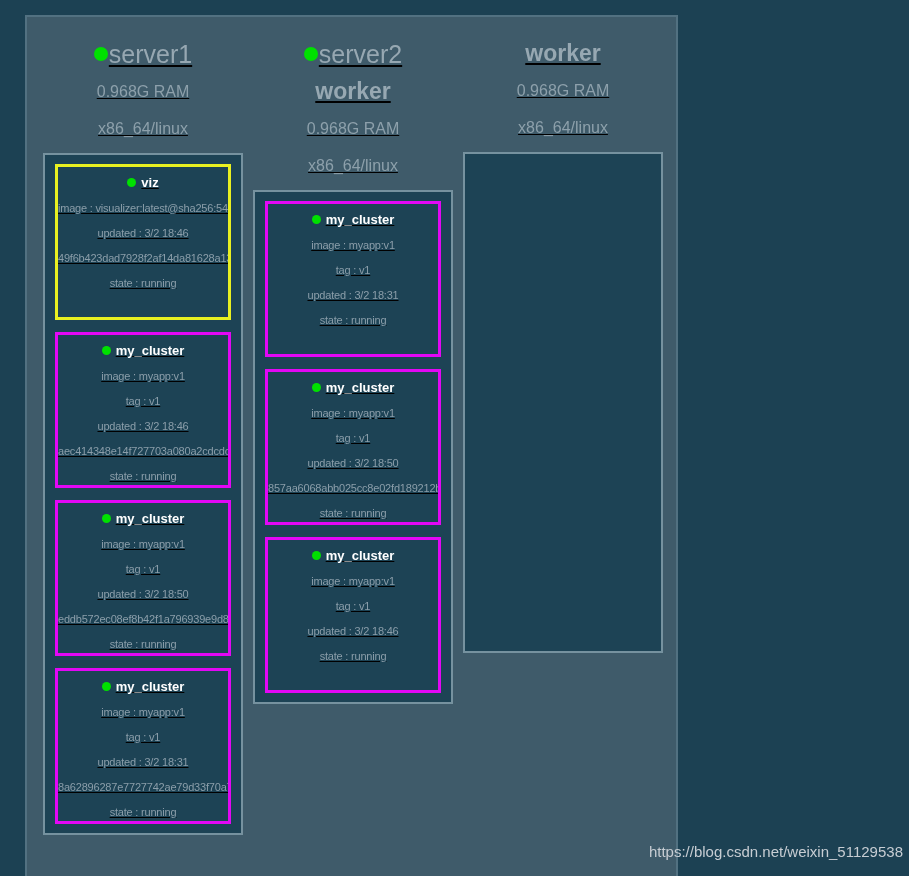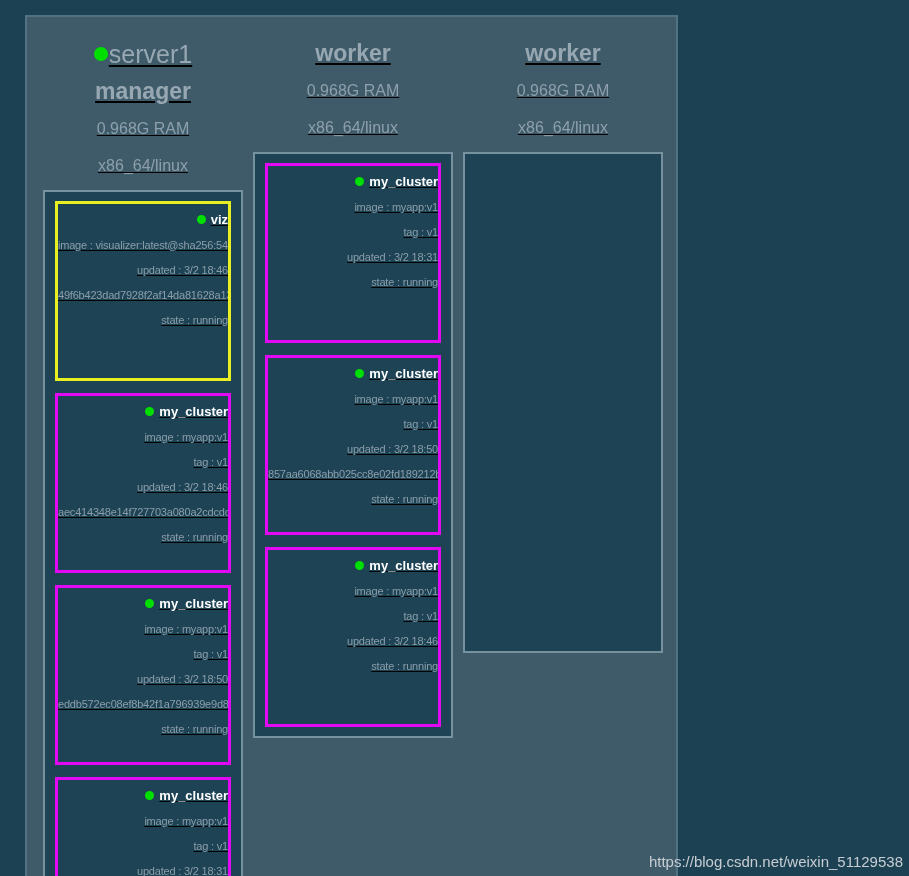--- a/index.html
+++ b/index.html
@@ -75,60 +75,59 @@
     background:var(--box_bg);
     border:2px solid var(--box_border);
     padding:9px 10px;
     display:flex;
     flex-direction:column;
     gap:12px;
   }
   .tasks.empty{min-height:501px;}
   .card{
     width:176px;
-    height:180px;
+    height:156px;
     padding:3px 0;
     border:3px solid var(--magenta);
     overflow:hidden;
-    text-align:right;
+    text-align:center;
   }
   .card.viz{border-color:var(--yellow);}
   .card-title{
     color:var(--text_title);
     font-size:13px;
     font-weight:bold;
     line-height:26px;
     white-space:nowrap;
   }
   .card-line{
     color:var(--text_card);
     font-size:11px;
     line-height:25px;
     white-space:nowrap;
     letter-spacing:-0.2px;
   }
   .watermark{
     position:absolute;
     right:6px;
-    bottom:6px;
+    bottom:16px;
     font-size:15px;
     color:var(--watermark_color);
     white-space:nowrap;
   }
 </style>
 </head>
 <body>
 
 <div class="panel">
   <div class="columns">
 
     <div class="node-col">
       <div class="node-header">
         <div class="node-name"><span class="dot dot-lg"></span><span>server1</span></div>
-        <div class="node-role">manager</div>
         <div class="node-ram">0.968G RAM</div>
         <div class="node-platform">x86_64/linux</div>
       </div>
       <div class="tasks">
         <div class="card viz">
           <div class="card-title"><span class="dot dot-sm"></span><span>viz</span></div>
           <div class="card-line">image : visualizer:latest@sha256:54d</div>
           <div class="card-line">updated : 3/2 18:46</div>
           <div class="card-line">49f6b423dad7928f2af14da81628a13</div>
           <div class="card-line">state : running</div>
@@ -155,20 +154,21 @@
           <div class="card-line">tag : v1</div>
           <div class="card-line">updated : 3/2 18:31</div>
           <div class="card-line">8a62896287e7727742ae79d33f70a7</div>
           <div class="card-line">state : running</div>
         </div>
       </div>
     </div>
 
     <div class="node-col">
       <div class="node-header">
+        <div class="node-name"><span class="dot dot-lg"></span><span>server2</span></div>
         <div class="node-role">worker</div>
         <div class="node-ram">0.968G RAM</div>
         <div class="node-platform">x86_64/linux</div>
       </div>
       <div class="tasks">
         <div class="card app">
           <div class="card-title"><span class="dot dot-sm"></span><span>my_cluster</span></div>
           <div class="card-line">image : myapp:v1</div>
           <div class="card-line">tag : v1</div>
           <div class="card-line">updated : 3/2 18:31</div>

